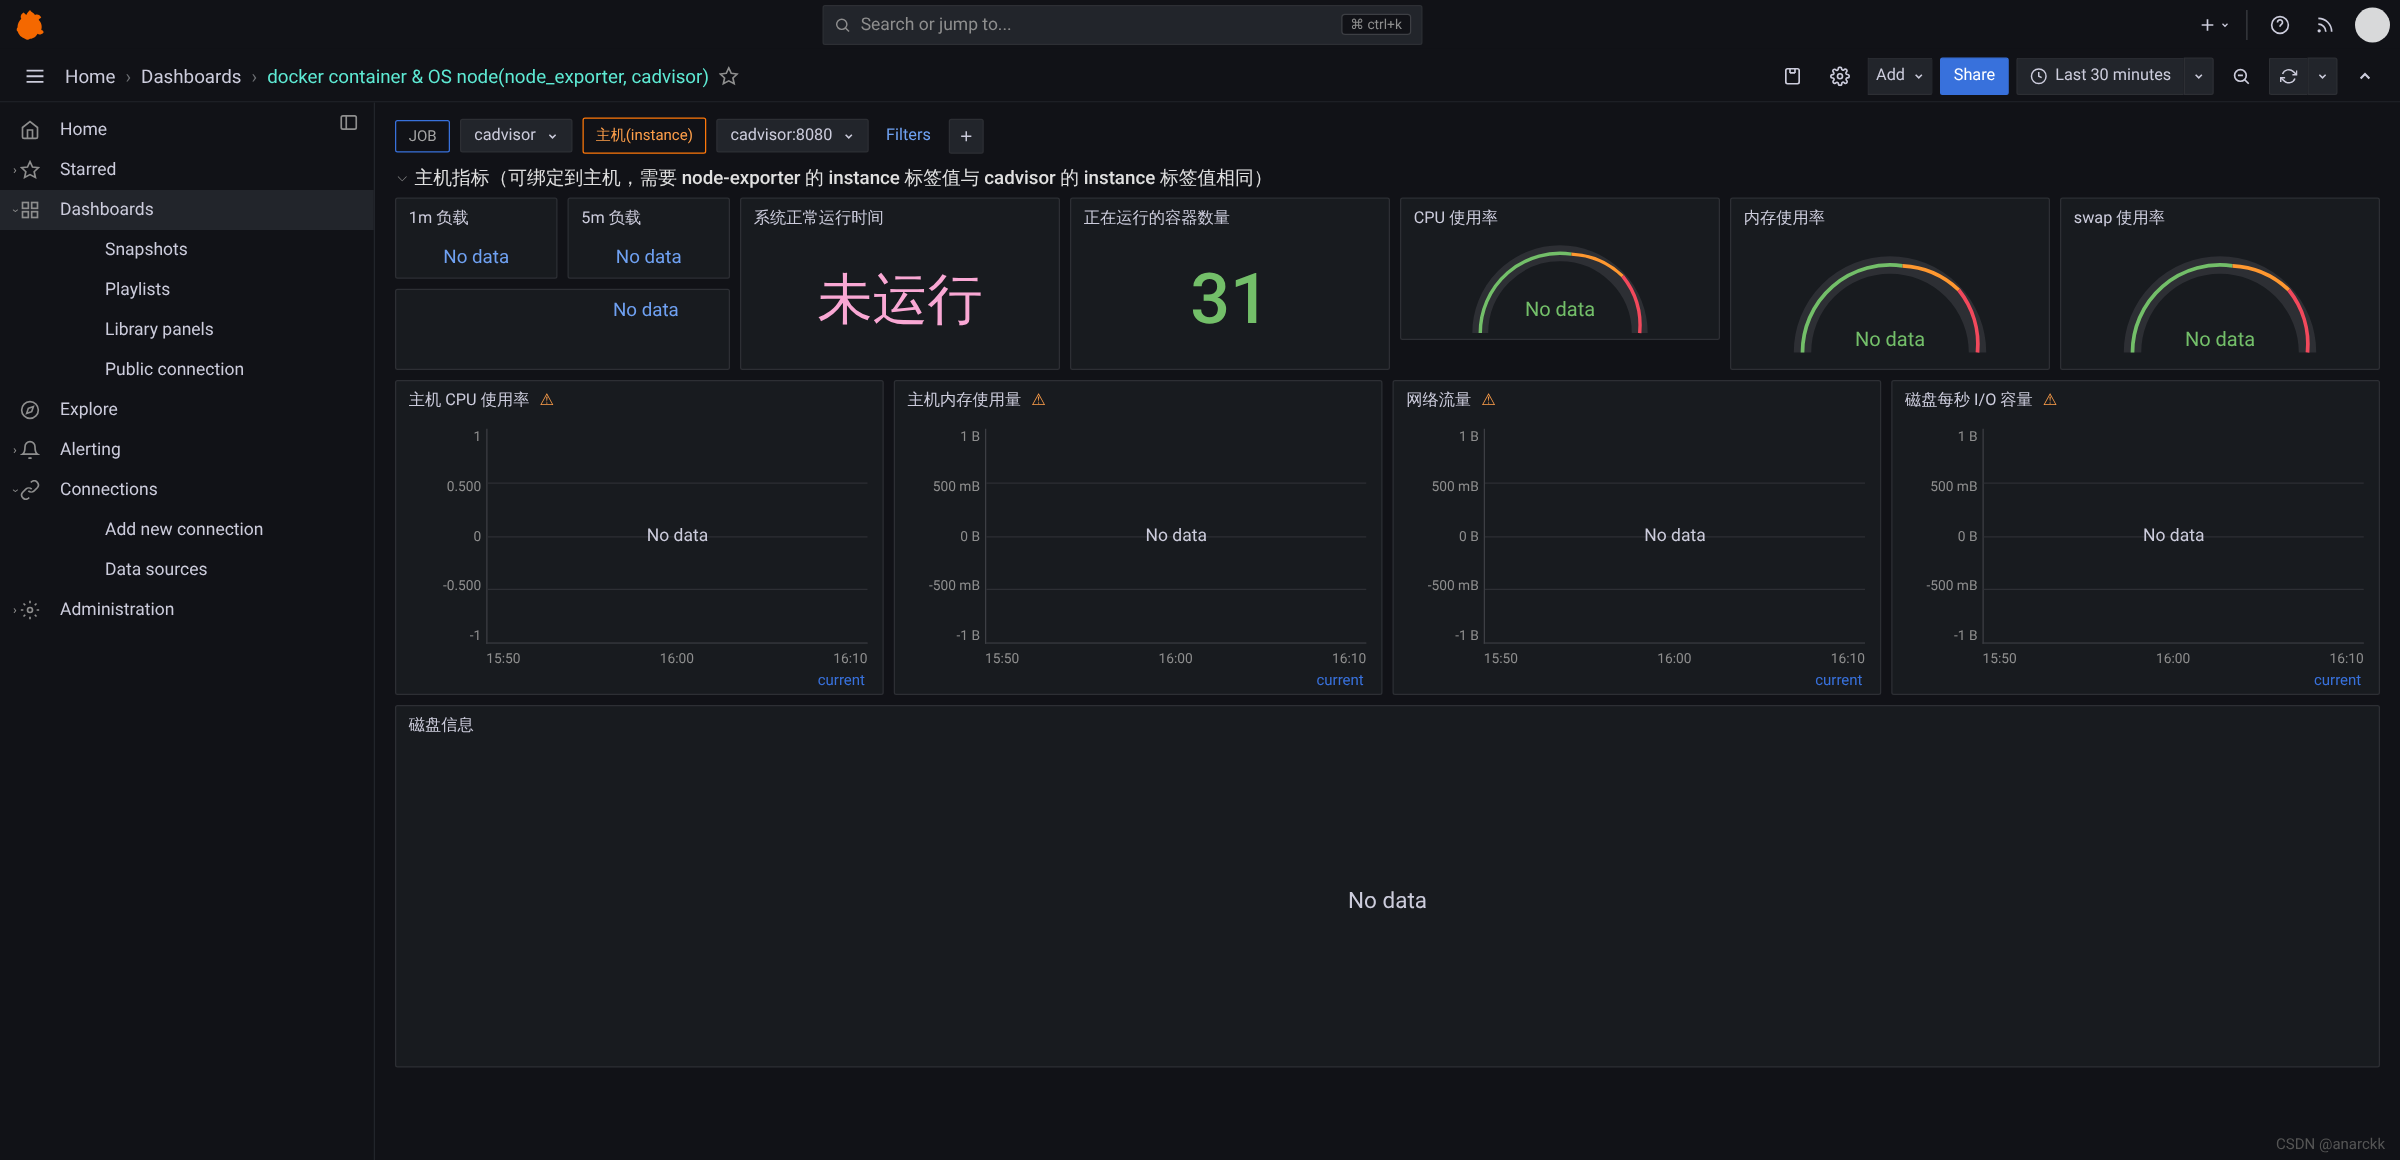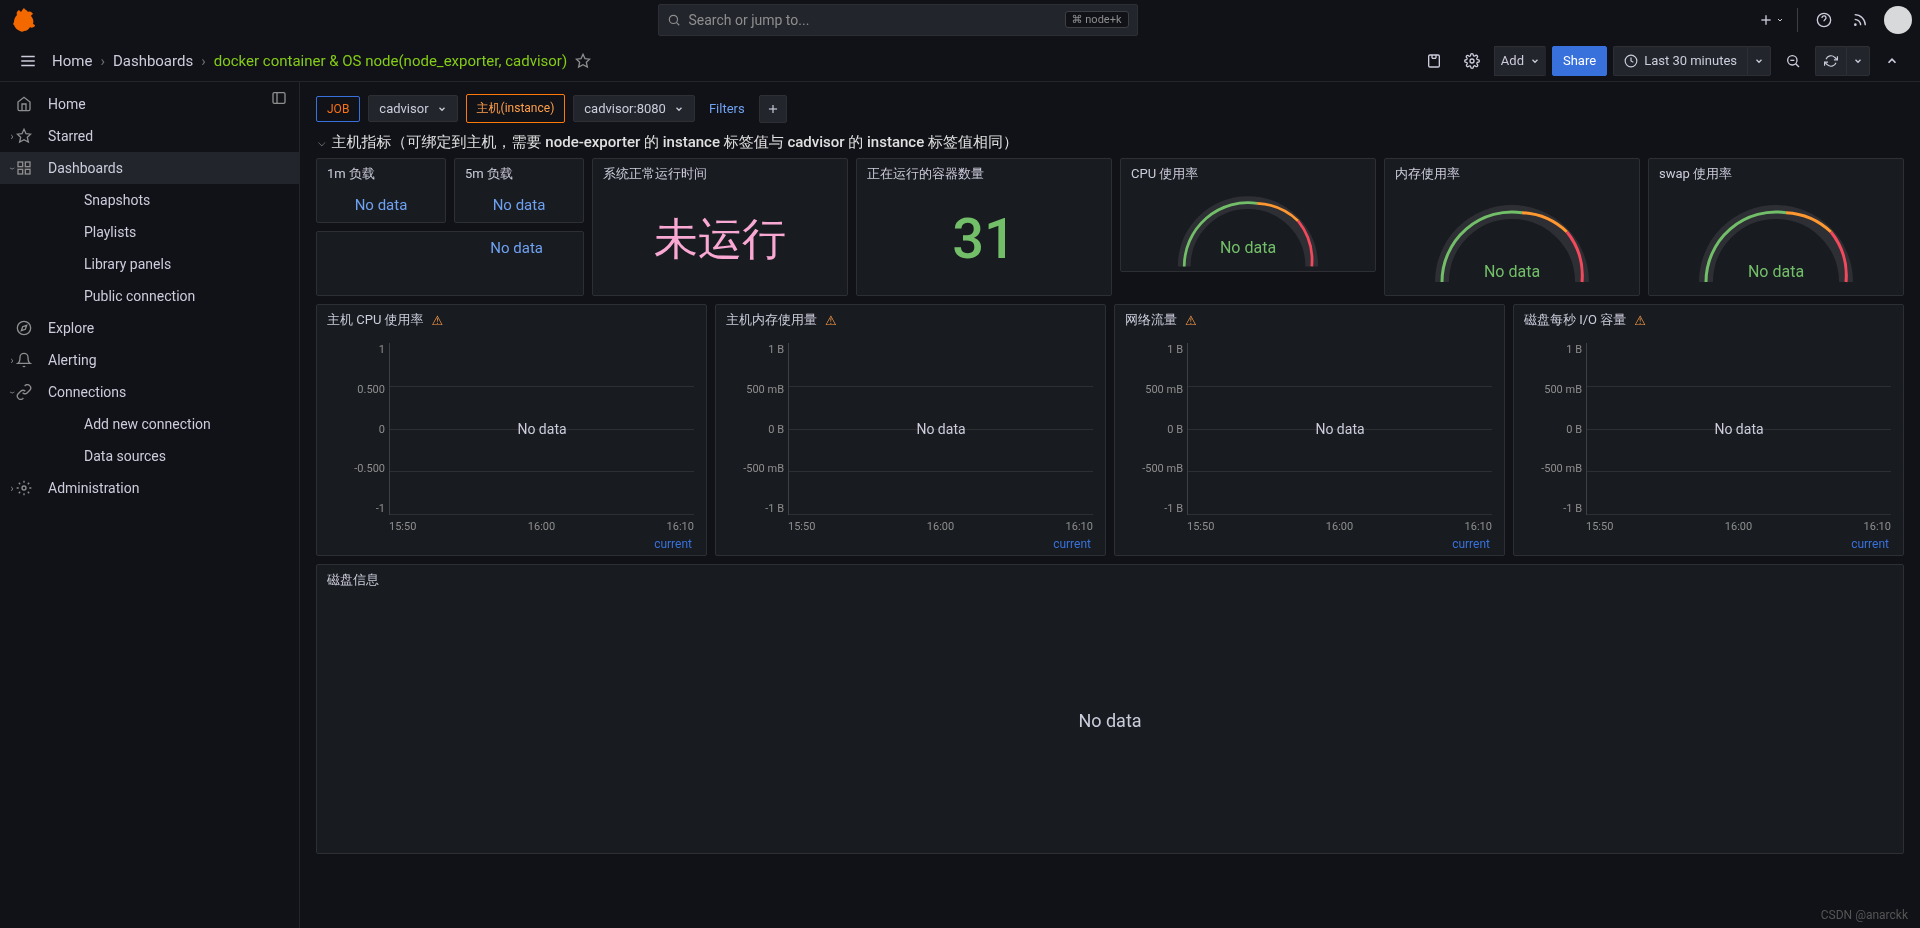--- a/index.html
+++ b/index.html
@@ -13,42 +13,42 @@
 .topbar-right { display:flex; align-items:center; gap:4px; }
 .icon-btn { width:32px; height:32px; display:flex; align-items:center; justify-content:center; cursor:pointer; border-radius:2px; color:#ccccdc; }
 .avatar { width:28px; height:28px; border-radius:50%; background:#d8d9da; margin-left:4px; }
 .divider-v { width:1px; height:24px; background:#3d3f44; margin:0 6px; }
 
 .headerbar { height:42px; background:#111217; display:flex; align-items:center; padding:0 12px; border-bottom:1px solid #22252b; }
 .menu-toggle { width:32px; height:32px; display:flex; align-items:center; justify-content:center; cursor:pointer; margin-right:8px; }
 .breadcrumb { display:flex; align-items:center; gap:8px; font-size:15px; }
 .breadcrumb a { color:#ccccdc; text-decoration:none; }
 .breadcrumb .sep { color:#6e7074; }
-.breadcrumb .current { color:#84cc16; }
+.breadcrumb .current { color:#5eead4; }
 .star { margin-left:8px; color:#8e8e8e; cursor:pointer; }
 .headerbar-right { margin-left:auto; display:flex; align-items:center; gap:6px; }
 .btn { height:30px; padding:0 10px; background:#22252b; border:1px solid #2d2f34; border-radius:2px; display:flex; align-items:center; gap:6px; cursor:pointer; color:#ccccdc; font-size:13px; }
 .btn-primary { background:#3871dc; border-color:#3871dc; color:#fff; }
 .btn-group { display:flex; }
 .btn-group .btn:first-child { border-radius:2px 0 0 2px; border-right:none; }
 .btn-group .btn:last-child { border-radius:0 2px 2px 0; padding:0 6px; }
 
 .main { display:flex; height:calc(928px - 82px); }
 .sidebar { width:300px; background:#111217; border-right:1px solid #22252b; padding-top:6px; position:relative; }
 .nav-item { height:32px; display:flex; align-items:center; padding:0 14px 0 44px; cursor:pointer; position:relative; font-size:14px; color:#ccccdc; }
 .nav-item.top { padding-left:14px; gap:14px; }
 .nav-item.active { background:#22252b; }
 .nav-item .chev { position:absolute; left:2px; width:20px; text-align:center; color:#8e8e8e; font-size:10px; }
 .nav-item .icon { width:20px; display:flex; justify-content:center; color:#8e8e8e; }
 .nav-sub { height:32px; display:flex; align-items:center; padding-left:84px; cursor:pointer; font-size:14px; color:#ccccdc; }
 .dock-icon { position:absolute; top:8px; right:12px; color:#8e8e8e; cursor:pointer; }
 
 .content { flex:1; overflow:auto; padding:8px; background:#111217; }
 .var-row { display:flex; align-items:center; gap:8px; padding:4px 8px; }
-.var-label { background:transparent; border:1px solid #3871dc; color:#f97316; padding:5px 10px; border-radius:2px; font-size:12px; }
+.var-label { background:transparent; border:1px solid #3871dc; color:#a3a3a3; padding:5px 10px; border-radius:2px; font-size:12px; }
 .var-label.orange { border-color:#ff780a; color:#ff9f4a; }
 .var-select { background:#22252b; border:1px solid #2d2f34; padding:5px 10px; border-radius:2px; font-size:13px; display:flex; align-items:center; gap:8px; cursor:pointer; }
 .filters-link { color:#6fa1f2; font-size:13px; cursor:pointer; padding:0 6px; }
 .add-var { width:28px; height:28px; background:#22252b; border:1px solid #2d2f34; border-radius:2px; display:flex; align-items:center; justify-content:center; cursor:pointer; }
 
 .row-title { padding:6px 10px; display:flex; align-items:center; gap:6px; cursor:pointer; font-size:15px; font-weight:500; color:#e0e0e0; }
 .row-title .caret { font-size:10px; color:#8e8e8e; }
 
 .panel-row { display:flex; gap:8px; padding:0 8px 8px 8px; }
 .panel { background:#181b1f; border:1px solid #2d2f34; border-radius:2px; position:relative; }
@@ -85,21 +85,21 @@
         <path d="M11 0c1 2 3 2 4 4 2-1 4 0 5 2-1 1-2 1-2 2 2 2 3 5 2 8 1 0 2 1 2 2-2 2-4 2-5 1-1 2-3 4-6 4-1 1-3 1-4 0-3-1-5-3-6-6-1 0-1-2 0-3 0-3 1-5 3-7-1-2 0-4 2-5 1 1 2 2 2 2 1-2 2-3 3-4z" fill="#f46800"></path>
       </svg>
   </div>
   <div class="search-wrap">
     <div class="search-box">
       <svg width="14" height="14" viewBox="0 0 24 24" fill="none" stroke="#8e8e8e" stroke-width="2">
           <circle cx="11" cy="11" r="7"></circle>
           <line x1="21" y1="21" x2="16" y2="16"></line>
         </svg>
       <span class="placeholder">Search or jump to...</span>
-      <span class="kbd">⌘ <span>node+k</span></span>
+      <span class="kbd">⌘ <span>ctrl+k</span></span>
     </div>
   </div>
   <div class="topbar-right">
     <div class="icon-btn">
         <svg width="16" height="16" viewBox="0 0 24 24" fill="none" stroke="currentColor" stroke-width="2">
           <line x1="12" y1="5" x2="12" y2="19"></line>
           <line x1="5" y1="12" x2="19" y2="12"></line>
         </svg>
         <svg width="8" height="8" viewBox="0 0 24 24" fill="none" stroke="currentColor" stroke-width="3" style="margin-left:2px">
           <polyline points="6 9 12 15 18 9"></polyline>

